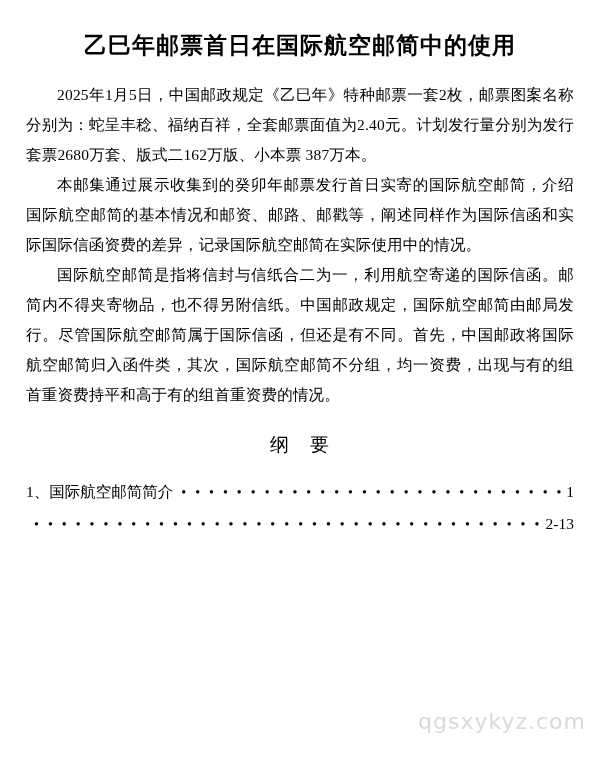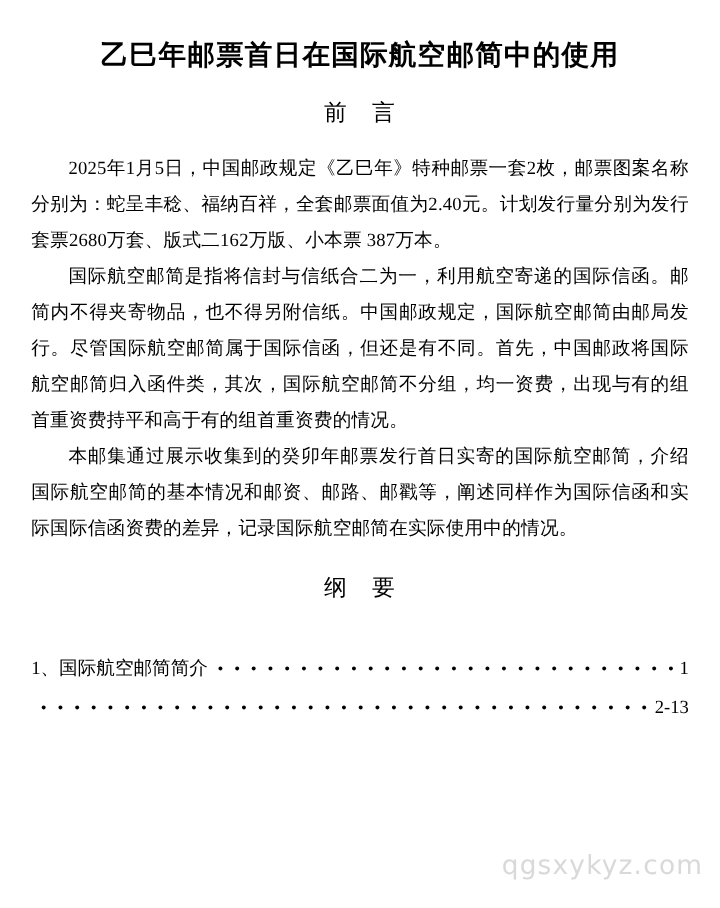--- a/index.html
+++ b/index.html
@@ -45,21 +45,21 @@
     letter-spacing: 0.2px;
   }
   .content p {
     margin: 0;
     text-indent: 2em;
   }
   .outline-heading {
     margin-top: 24px;
   }
   .outline-list {
-    margin: 40px 26px 0 26px;
+    margin: 20px 26px 0 26px;
     font-size: 15.5px;
   }
   .outline-item {
     display: flex;
     align-items: baseline;
     height: 32px;
     line-height: 32px;
     white-space: nowrap;
   }
   .outline-label {
@@ -87,26 +87,25 @@
     letter-spacing: 1px;
   }
 </style>
 </head>
 <body>
 
 <div class="page">
 
   <h1 class="title">乙巳年邮票首日在国际航空邮简中的使用</h1>
 
-  <h2 class="section-heading preface-heading">前　言</h2>
 
   <div class="content">
     <p>2025年1月5日，中国邮政规定《乙巳年》特种邮票一套2枚，邮票图案名称分别为：蛇呈丰稔、福纳百祥，全套邮票面值为2.40元。计划发行量分别为发行套票2680万套、版式二162万版、小本票 387万本。</p>
+    <p>本邮集通过展示收集到的癸卯年邮票发行首日实寄的国际航空邮简，介绍国际航空邮简的基本情况和邮资、邮路、邮戳等，阐述同样作为国际信函和实际国际信函资费的差异，记录国际航空邮简在实际使用中的情况。</p>
     <p>国际航空邮简是指将信封与信纸合二为一，利用航空寄递的国际信函。邮简内不得夹寄物品，也不得另附信纸。中国邮政规定，国际航空邮简由邮局发行。尽管国际航空邮简属于国际信函，但还是有不同。首先，中国邮政将国际航空邮简归入函件类，其次，国际航空邮简不分组，均一资费，出现与有的组首重资费持平和高于有的组首重资费的情况。</p>
-    <p>本邮集通过展示收集到的癸卯年邮票发行首日实寄的国际航空邮简，介绍国际航空邮简的基本情况和邮资、邮路、邮戳等，阐述同样作为国际信函和实际国际信函资费的差异，记录国际航空邮简在实际使用中的情况。</p>
   </div>
 
   <h2 class="section-heading outline-heading">纲　要</h2>
 
   <div class="outline-list">
 
     <div class="outline-item">
       <span class="outline-label">1、国际航空邮简简介</span>
       <span class="leader">••••••••••••••••••••••••••••••••••••••••</span>
       <span class="page-num">1</span>

